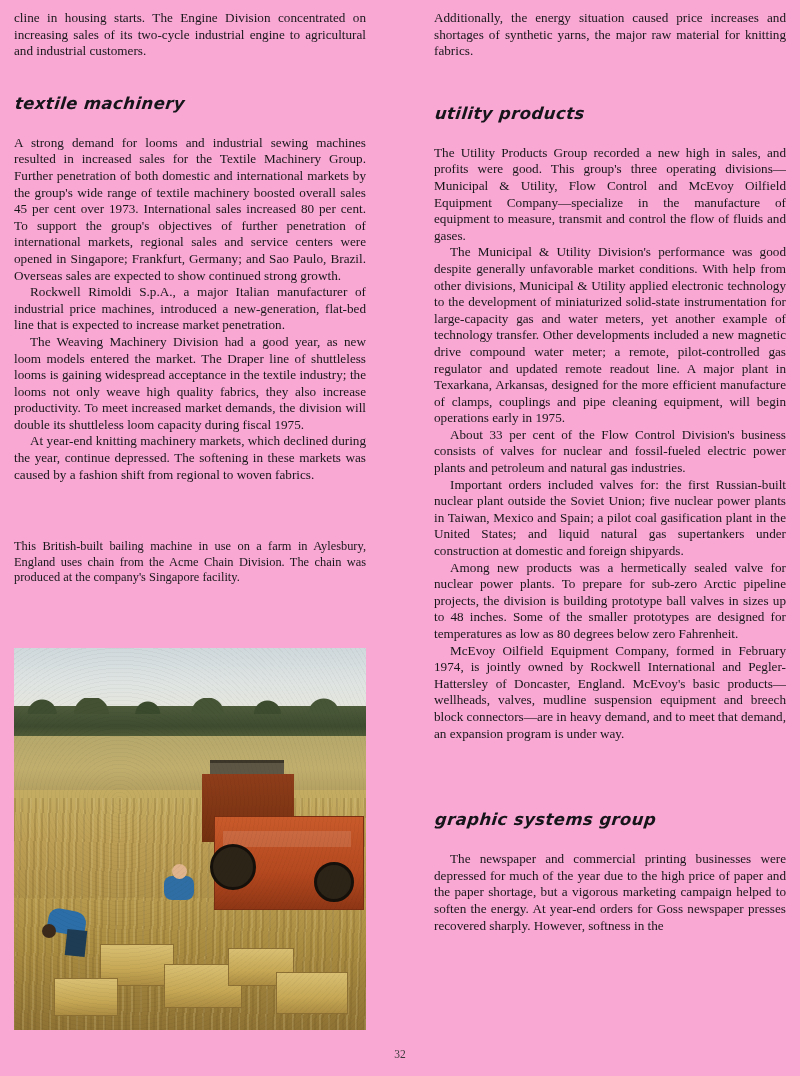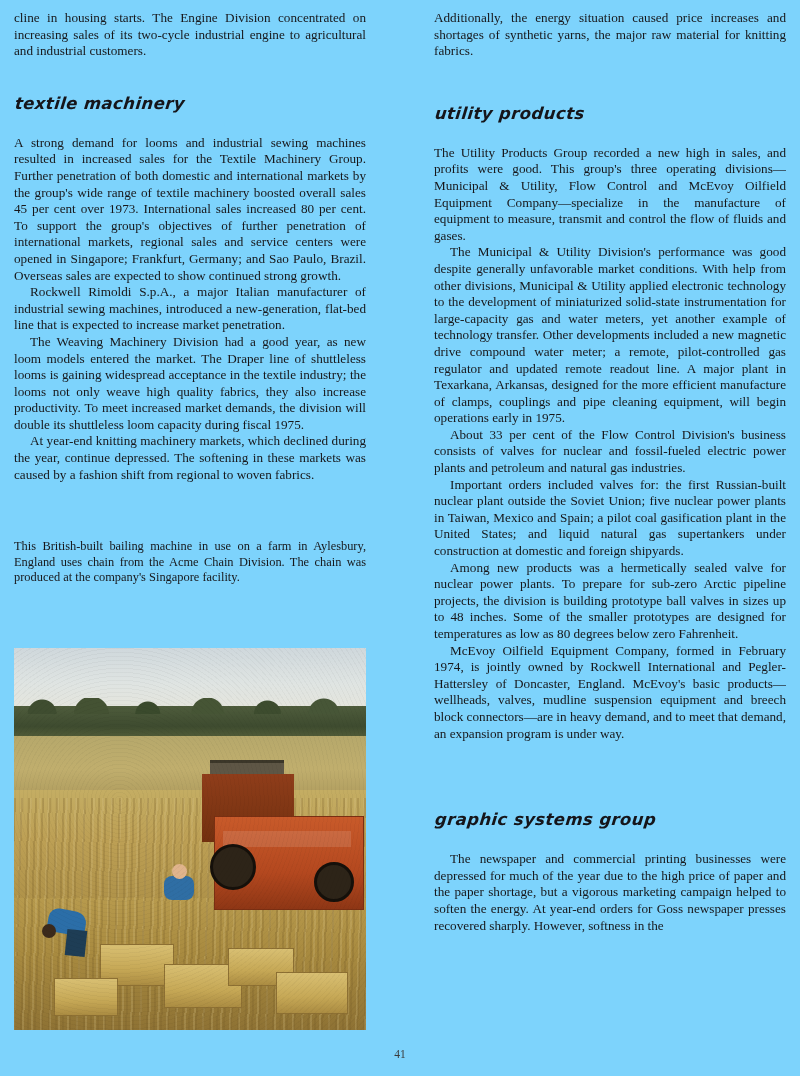--- a/index.html
+++ b/index.html
@@ -13,21 +13,21 @@
     font-family: "Liberation Serif", serif;
     color: #17171a;
     position: relative;
     overflow: hidden;
   }
   .page {
     position: absolute;
     left: 0; top: 0;
     width: 800px;
     height: 1076px;
-    background: #7dd3fc;
+    background: #f9a8d4;
   }
   .columns {
     position: absolute;
     left: 0; top: 0;
     width: 800px;
     height: 1040px;
   }
   .col {
     position: absolute;
     top: 10px;
@@ -228,21 +228,21 @@
 
 <div class="page">
   <div class="columns">
 
     <div class="col col-left">
       <p class="first">cline in housing starts. The Engine Division concentrated on increasing sales of its two-cycle industrial engine to agricultural and industrial customers.</p>
       <div class="gap-l"></div>
       <h2 class="section">textile machinery</h2>
       <div class="gap-m"></div>
       <p class="first">A strong demand for looms and industrial sewing machines resulted in increased sales for the Textile Machinery Group. Further penetration of both domestic and international markets by the group's wide range of textile machinery boosted overall sales 45 per cent over 1973. International sales increased 80 per cent. To support the group's objectives of further penetration of international markets, regional sales and service centers were opened in Singapore; Frankfurt, Germany; and Sao Paulo, Brazil. Overseas sales are expected to show continued strong growth.</p>
-      <p class="indent">Rockwell Rimoldi S.p.A., a major Italian manufacturer of industrial sewing machines, introduced a new-generation, flat-bed line that is expected to increase market penetration.</p>
+      <p class="indent">Rockwell Rimoldi S.p.A., a major Italian manufacturer of industrial price machines, introduced a new-generation, flat-bed line that is expected to increase market penetration.</p>
       <p class="indent">The Weaving Machinery Division had a good year, as new loom models entered the market. The Draper line of shuttleless looms is gaining widespread acceptance in the textile industry; the looms not only weave high quality fabrics, they also increase productivity. To meet increased market demands, the division will double its shuttleless loom capacity during fiscal 1975.</p>
       <p class="indent">At year-end knitting machinery markets, which declined during the year, continue depressed. The softening in these markets was caused by a fashion shift from regional to woven fabrics.</p>
       <div class="gap-l"></div>
       <div class="gap-m"></div>
       <p class="caption">This British-built bailing machine in use on a farm in Aylesbury, England uses chain from the Acme Chain Division. The chain was produced at the company's Singapore facility.</p>
     </div>
 
     <div class="col col-right">
       <p class="first">Additionally, the energy situation caused price increases and shortages of synthetic yarns, the major raw material for knitting fabrics.</p>
       <div class="gap-l"></div>
@@ -286,14 +286,14 @@
       <div class="head"></div>
       <div class="legs"></div>
     </div>
     <div class="driver">
       <div class="torso"></div>
       <div class="head"></div>
     </div>
     <div class="grain-noise"></div>
   </div>
 
-  <div class="page-number">41</div>
+  <div class="page-number">32</div>
 </div>
 
 </body></html>

